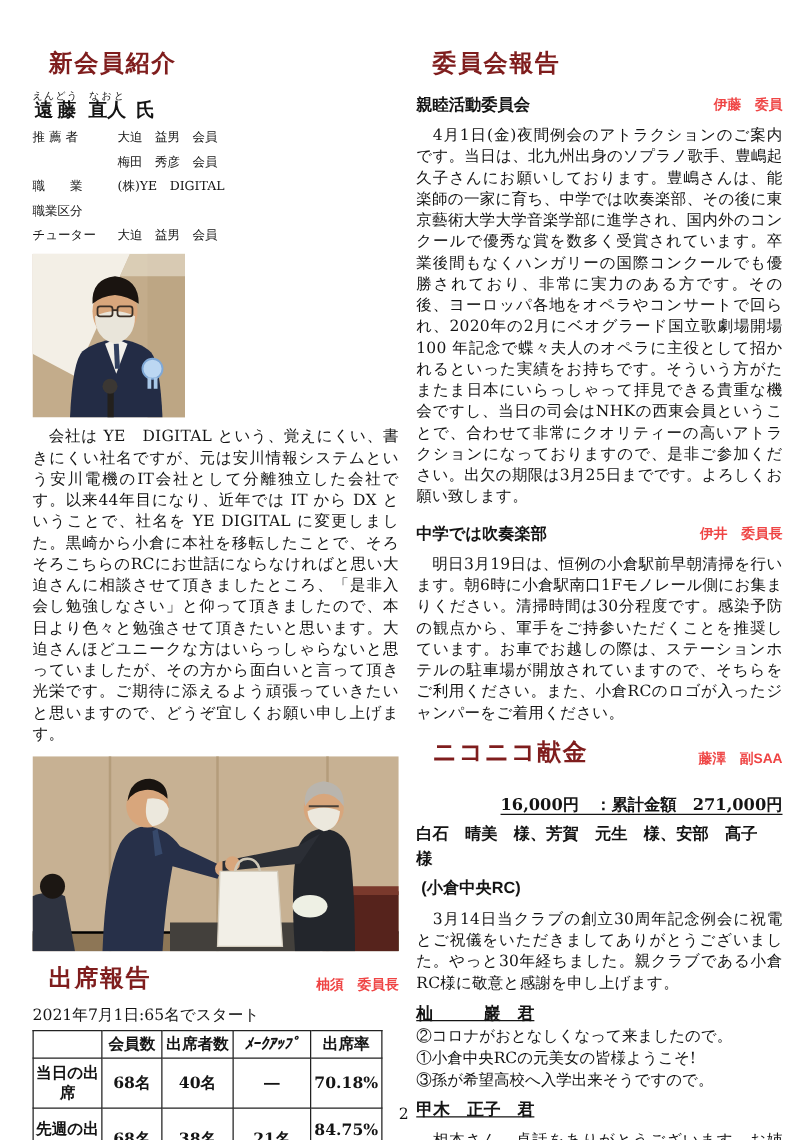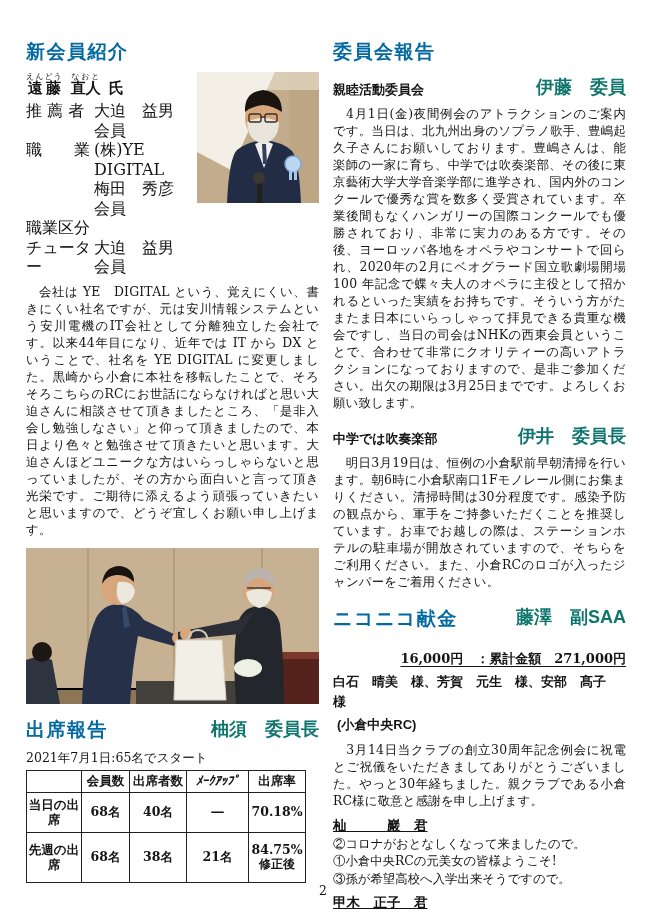--- a/index.html
+++ b/index.html
@@ -6,35 +6,35 @@
   .page {
     position:relative; width:646px; height:912px; background:#ffffff;
     font-family:"DejaVu Serif", serif; color:#141414; overflow:hidden;
   }
   .cols { display:flex; padding:42px 20px 0 26px; gap:14px; }
   .col-left  { width:293px; }
   .col-right { width:293px; }
 
   .heading {
     font-family:"Liberation Sans", sans-serif; font-weight:bold;
-    color:#0369a1; font-size:19px; letter-spacing:1.5px; line-height:1.1;
+    color:#7f1d1d; font-size:19px; letter-spacing:1.5px; line-height:1.1;margin-left:13px;
   }
   .head-row { display:flex; justify-content:space-between; align-items:flex-end; }
   .officer {
     font-family:"Liberation Sans", sans-serif; font-weight:bold;
-    font-size:18px; color:#0f766e; white-space:nowrap;
+    font-size:11px; color:#ef4444; white-space:nowrap;
   }
 
   
-  .nm-top { display:flex; margin-top:9px; gap:4px; }
+  .nm-top { display:flex; margin-top:9px; gap:4px;flex-direction:column; }
   .nm-info { flex:1; min-width:0; }
   .nm-name { font-weight:bold; font-size:15px; margin:0 0 5px 0; line-height:1.1; }
   .nm-name ruby { margin-right:8px; }
   .nm-name rt { font-size:8px; font-weight:normal; letter-spacing:1px; }
-  .info-row { display:flex; font-size:16px; line-height:19.5px; }
+  .info-row { display:flex; font-size:10px; line-height:19.5px; }
   .info-label { width:68px; flex:none; }
   .info-value { flex:1; }
   .photo1 { width:122px; height:131px; flex:none; }
   .photo1 svg, .photo2 svg { display:block; }
 
   .body {
     font-size:12.4px; line-height:1.37; text-align:justify;
     margin:7px 0 0 0; letter-spacing:0.2px;
   }
 
@@ -51,21 +51,21 @@
     border:1.6px solid #222; text-align:center; vertical-align:middle;
     font-size:12.5px; padding:1px 1px; line-height:1.25;margin-top:27px;
   }
   table.att th { height:19px; }
   table.att .r1 td { height:37px; }
   table.att .r2 td { height:47px; }
   th.makeup { font-size:9.5px; font-style:italic; font-weight:bold; }
   td .note { display:block; font-size:12px; }
 
   
-  .sub-row { display:flex; justify-content:space-between; align-items:flex-end; margin-top:12px;gap:16px; }
+  .sub-row { display:flex; justify-content:space-between; align-items:center; margin-top:12px;gap:16px; }
   .sub-title { font-family:"Liberation Sans", sans-serif; font-weight:bold; font-size:13px; }
   .nico-head { margin-top:15px; }
   .amount { text-align:right; margin-top:21px; font-size:13px; font-weight:bold; }
   .amount-text { text-decoration:underline; text-underline-offset:3px; }
   .donors {
     font-family:"Liberation Sans", sans-serif; font-weight:bold;
     font-size:13px; line-height:20px; margin-top:4px;
   }
   .donors.paren { margin-top:3px; text-indent:4px; }
   .donor-name {
@@ -91,26 +91,26 @@
       <div class="nm-top">
         <div class="nm-info">
           <div class="nm-name">
             <ruby><span>遠藤</span><rt>えんどう</rt></ruby><ruby><span>直人</span><rt>なおと</rt></ruby><span>氏</span>
           </div>
           <div class="info-row">
               <span class="info-label">推 薦 者</span>
               <span class="info-value">大迫　益男　会員</span>
             </div>
           <div class="info-row">
+              <span class="info-label"></span>
+              <span class="info-value">梅田　秀彦　会員</span>
+            </div>
+          <div class="info-row">
               <span class="info-label">職　　業</span>
               <span class="info-value">(株)YE　DIGITAL</span>
-            </div>
-          <div class="info-row">
-              <span class="info-label"></span>
-              <span class="info-value">梅田　秀彦　会員</span>
             </div>
           <div class="info-row">
               <span class="info-label">職業区分</span>
             </div>
           <div class="info-row">
               <span class="info-label">チューター</span>
               <span class="info-value">大迫　益男　会員</span>
             </div>
         </div>
 

